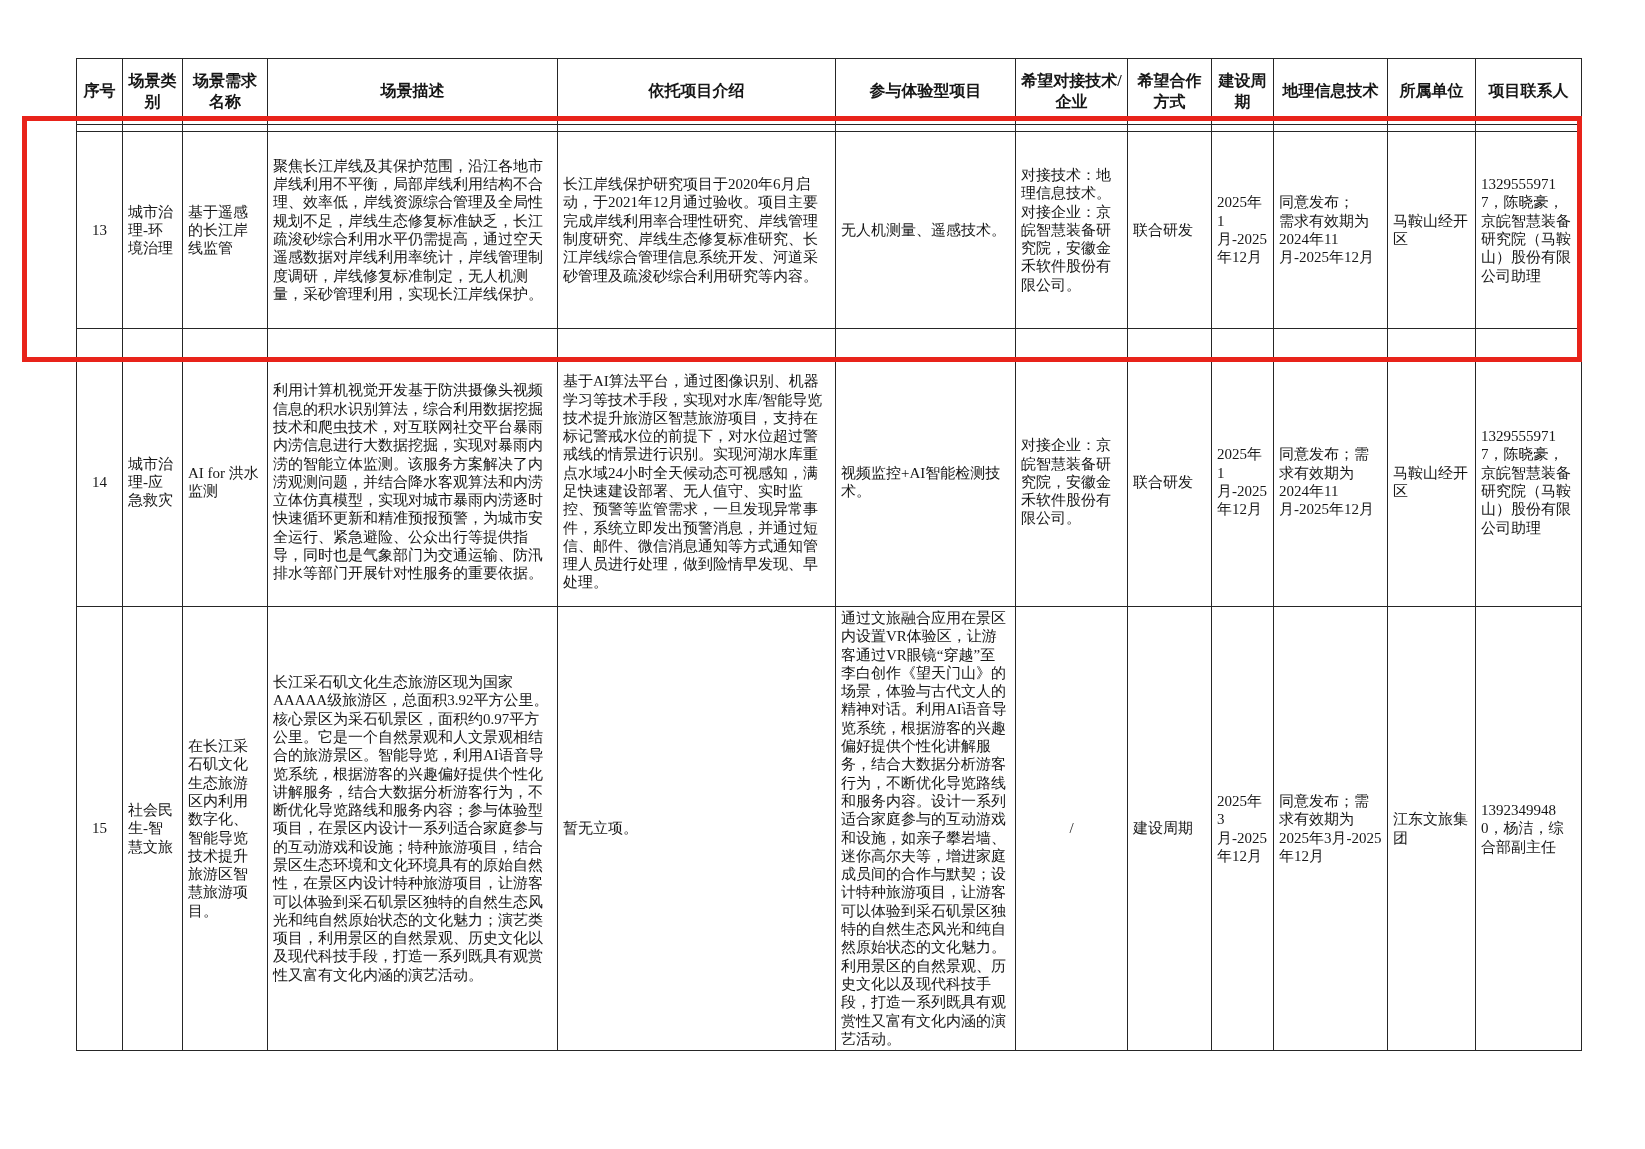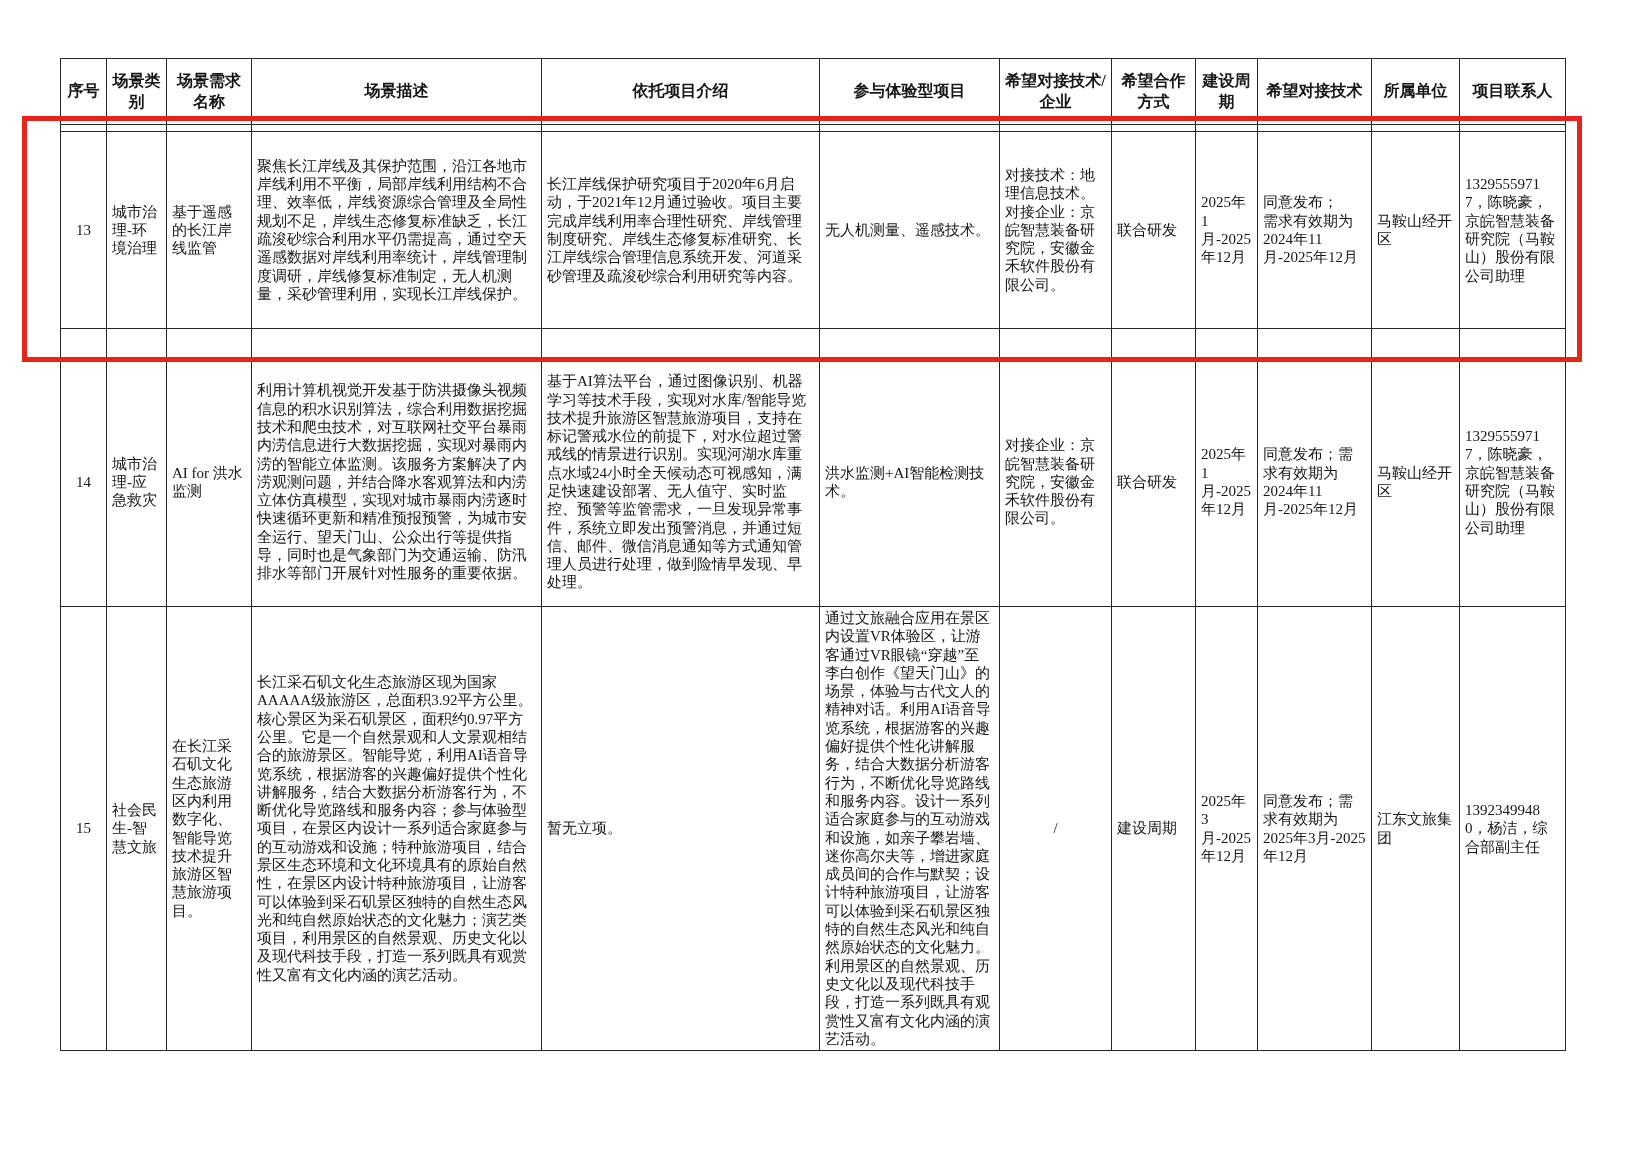--- a/index.html
+++ b/index.html
@@ -4,21 +4,21 @@
 <style>
   * { margin:0; padding:0; box-sizing:border-box; }
   html,body { background:#ffffff; }
   body {
     width:1645px; height:1149px; position:relative; overflow:hidden;
     font-family:"Liberation Serif","DejaVu Serif",serif; color:#161616;
   }
   .page { position:absolute; inset:0; background:#ffffff; }
 
   table.grid {
-    position:absolute; left:60px; top:58px; width:1505px;
+    position:absolute; left:76px; top:58px; width:1505px;
     border-collapse:collapse; table-layout:fixed;
   }
   th, td {
     border:1px solid #262626;
     padding:2px 5px;
     font-size:15px; line-height:1.22;
     vertical-align:middle;
     white-space:pre-wrap;
     overflow-wrap:break-word; word-break:normal;
     overflow:hidden;
@@ -65,21 +65,21 @@
       <tr id="header-row">
           <th>序号</th>
           <th>场景类别</th>
           <th>场景需求名称</th>
           <th>场景描述</th>
           <th>依托项目介绍</th>
           <th>参与体验型项目</th>
           <th>希望对接技术/企业</th>
           <th>希望合作方式</th>
           <th>建设周期</th>
-          <th>希望对接技术</th>
+          <th>地理信息技术</th>
           <th>所属单位</th>
           <th>项目联系人</th>
         </tr>
     </thead>
     <tbody id="table-body">
         <tr class="sp-thin">
           <td></td>
           <td></td>
           <td></td>
           <td></td>
@@ -119,23 +119,23 @@
           <td></td>
           <td></td>
           <td></td>
           <td></td>
           <td></td>
         </tr>
         <tr class="row-14">
           <td class="col-0">14</td>
           <td class="col-1">城市治理-应急救灾</td>
           <td class="col-2">AI for 洪水监测</td>
-          <td class="col-3">利用计算机视觉开发基于防洪摄像头视频信息的积水识别算法，综合利用数据挖掘技术和爬虫技术，对互联网社交平台暴雨内涝信息进行大数据挖掘，实现对暴雨内涝的智能立体监测。该服务方案解决了内涝观测问题，并结合降水客观算法和内涝立体仿真模型，实现对城市暴雨内涝逐时快速循环更新和精准预报预警，为城市安全运行、望天门山、公众出行等提供指导，同时也是气象部门为交通运输、防汛排水等部门开展针对性服务的重要依据。</td>
+          <td class="col-3">利用计算机视觉开发基于防洪摄像头视频信息的积水识别算法，综合利用数据挖掘技术和爬虫技术，对互联网社交平台暴雨内涝信息进行大数据挖掘，实现对暴雨内涝的智能立体监测。该服务方案解决了内涝观测问题，并结合降水客观算法和内涝立体仿真模型，实现对城市暴雨内涝逐时快速循环更新和精准预报预警，为城市安全运行、紧急避险、公众出行等提供指导，同时也是气象部门为交通运输、防汛排水等部门开展针对性服务的重要依据。</td>
           <td class="col-4">基于AI算法平台，通过图像识别、机器学习等技术手段，实现对水库/智能导览技术提升旅游区智慧旅游项目，支持在标记警戒水位的前提下，对水位超过警戒线的情景进行识别。实现河湖水库重点水域24小时全天候动态可视感知，满足快速建设部署、无人值守、实时监控、预警等监管需求，一旦发现异常事件，系统立即发出预警消息，并通过短信、邮件、微信消息通知等方式通知管理人员进行处理，做到险情早发现、早处理。</td>
-          <td class="col-5">洪水监测+AI智能检测技术。</td>
+          <td class="col-5">视频监控+AI智能检测技术。</td>
           <td class="col-6">对接企业：京皖智慧装备研究院，安徽金禾软件股份有限公司。</td>
           <td class="col-7">联合研发</td>
           <td class="col-8">2025年1月-2025年12月</td>
           <td class="col-9">同意发布；需求有效期为2024年11月-2025年12月</td>
           <td class="col-10">马鞍山经开区</td>
           <td class="col-11">13295559717，陈晓豪，京皖智慧装备研究院（马鞍山）股份有限公司助理</td>
         </tr>
         <tr class="row-15">
           <td class="col-0">15</td>
           <td class="col-1">社会民生-智慧文旅</td>

